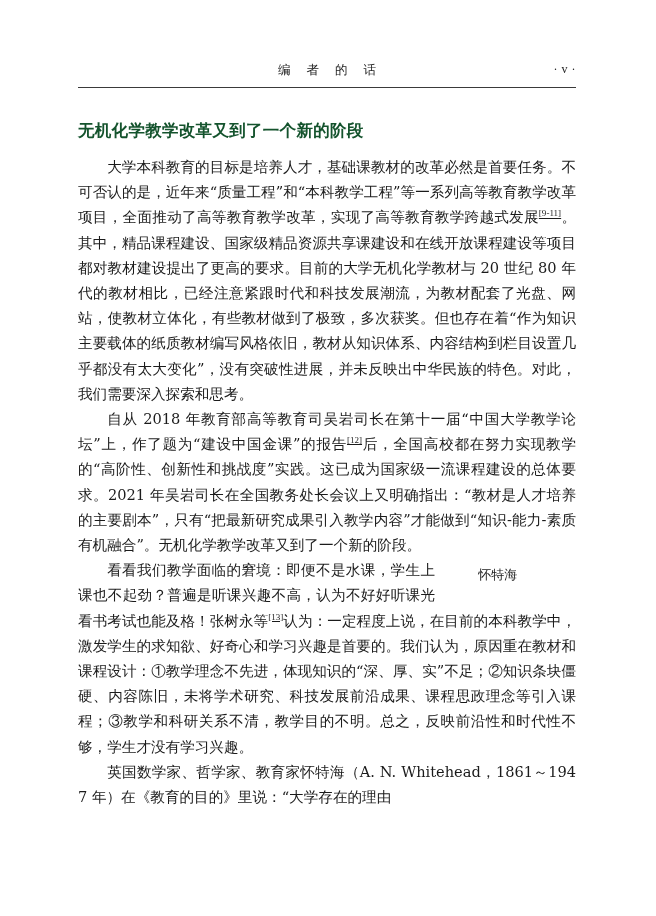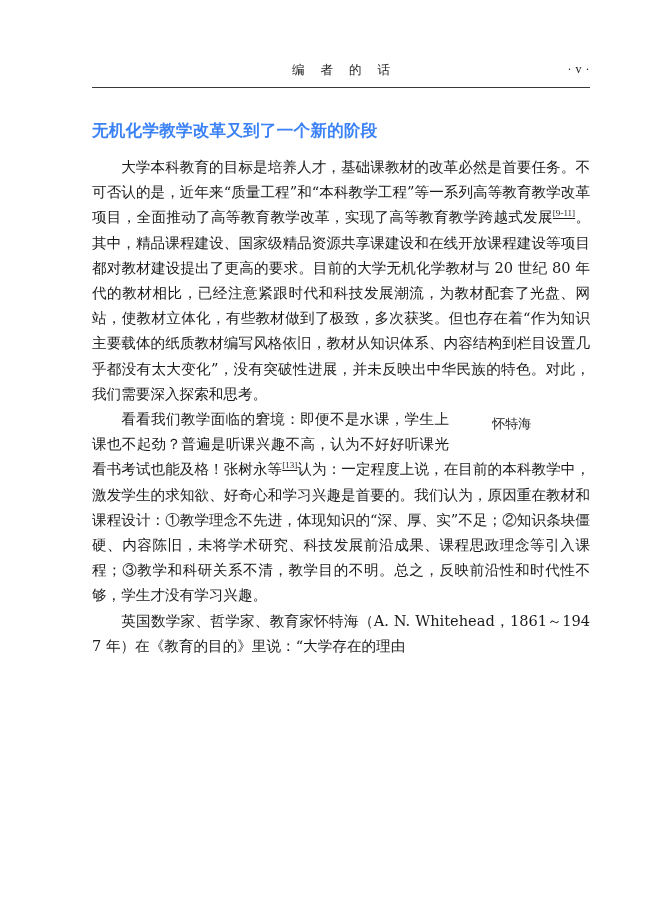--- a/index.html
+++ b/index.html
@@ -11,21 +11,21 @@
     width: 656px;
     height: 916px;
     position: relative;
     font-family: "Liberation Serif", "DejaVu Serif", serif;
     color: #1a1a1a;
     overflow: hidden;
   }
 
   .page {
     position: absolute;
-    left: 14px; top: 0;
+    left: 0; top: 0;
     width: 612px;
     height: 916px;
     background: #fff;
   }
 
   
   .running-head {
     position: absolute;
     left: 78px;
     top: 62px;
@@ -81,21 +81,21 @@
     font-family: "DejaVu Serif", "Liberation Serif", serif;
     word-break: break-all;
   }
 
   h2.section-heading {
     margin: 14px 0 10px 0;
     font-size: 16.5px;
     line-height: 26px;
     font-weight: bold;
     letter-spacing: 0.3px;
-    color: #3b82f6;
+    color: #14532d;
     font-family: "DejaVu Sans", "Liberation Sans", sans-serif;
   }
 
   sup.citation {
     font-size: 0.62em;
     vertical-align: super;
     line-height: 0;
     font-family: "Liberation Serif", serif;
     text-decoration: underline;
   }
@@ -245,20 +245,21 @@
   </div>
   <div class="head-rule"></div>
 
   <div class="column">
 
 
     <h2 class="section-heading">无机化学教学改革又到了一个新的阶段</h2>
 
     <p class="body-text"><span>大学本科教育的目标是培养人才，基础课教材的改革必然是首要任务。不可否认的是，近年来“质量工程”和“本科教学工程”等一系列高等教育教学改革项目，全面推动了高等教育教学改革，实现了高等教育教学跨越式发展</span><sup class="citation">[9-11]</sup><span>。其中，精品课程建设、国家级精品资源共享课建设和在线开放课程建设等项目都对教材建设提出了更高的要求。目前的大学无机化学教材与 20 世纪 80 年代的教材相比，已经注意紧跟时代和科技发展潮流，为教材配套了光盘、网站，使教材立体化，有些教材做到了极致，多次获奖。但也存在着“作为知识主要载体的纸质教材编写风格依旧，教材从知识体系、内容结构到栏目设置几乎都没有太大变化”，没有突破性进展，并未反映出中华民族的特色。对此，我们需要深入探索和思考。</span></p>
 
+    <p class="body-text"><span>自从 2018 年教育部高等教育司吴岩司长在第十一届“中国大学教学论坛”上，作了题为“建设中国金课”的报告</span><sup class="citation">[12]</sup><span>后，全国高校都在努力实现教学的“高阶性、创新性和挑战度”实践。这已成为国家级一流课程建设的总体要求。2021 年吴岩司长在全国教务处长会议上又明确指出：“教材是人才培养的主要剧本”，只有“把最新研究成果引入教学内容”才能做到“知识-能力-素质有机融合”。无机化学教学改革又到了一个新的阶段。</span></p>
 
     <p class="body-text">
 
       <span class="figure">
         <span class="figure-photo">
           <span class="portrait-bg"></span>
           <span class="portrait-shoulders"></span>
           <span class="portrait-neck"></span>
           <span class="portrait-collar"></span>
           <span class="portrait-tie"></span>

